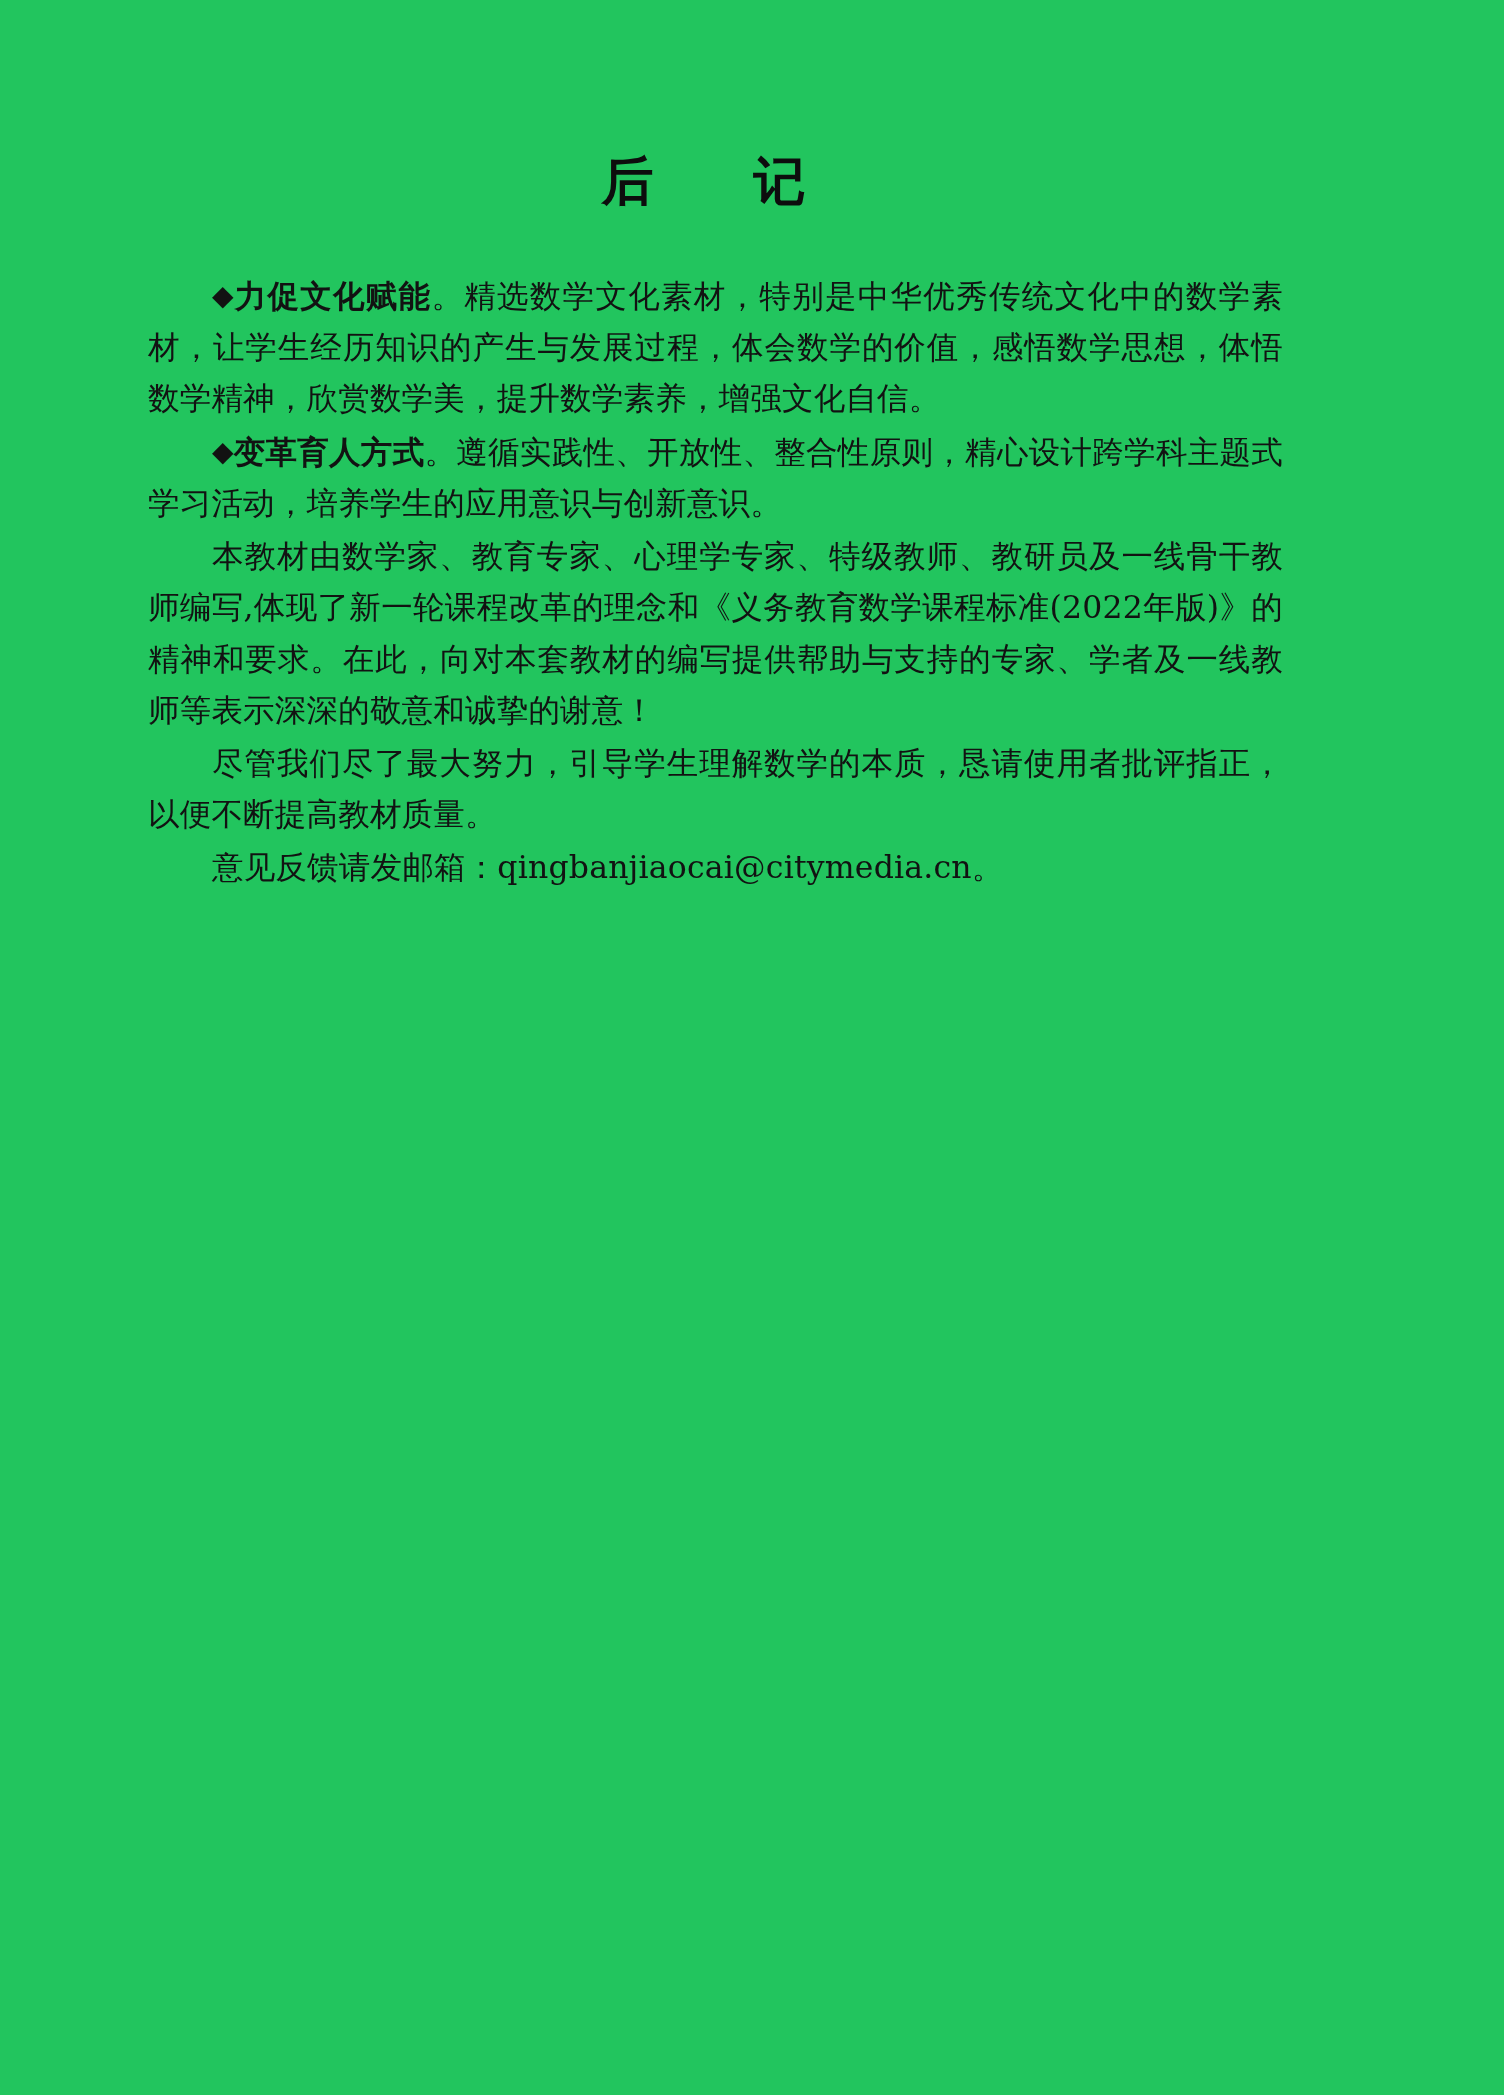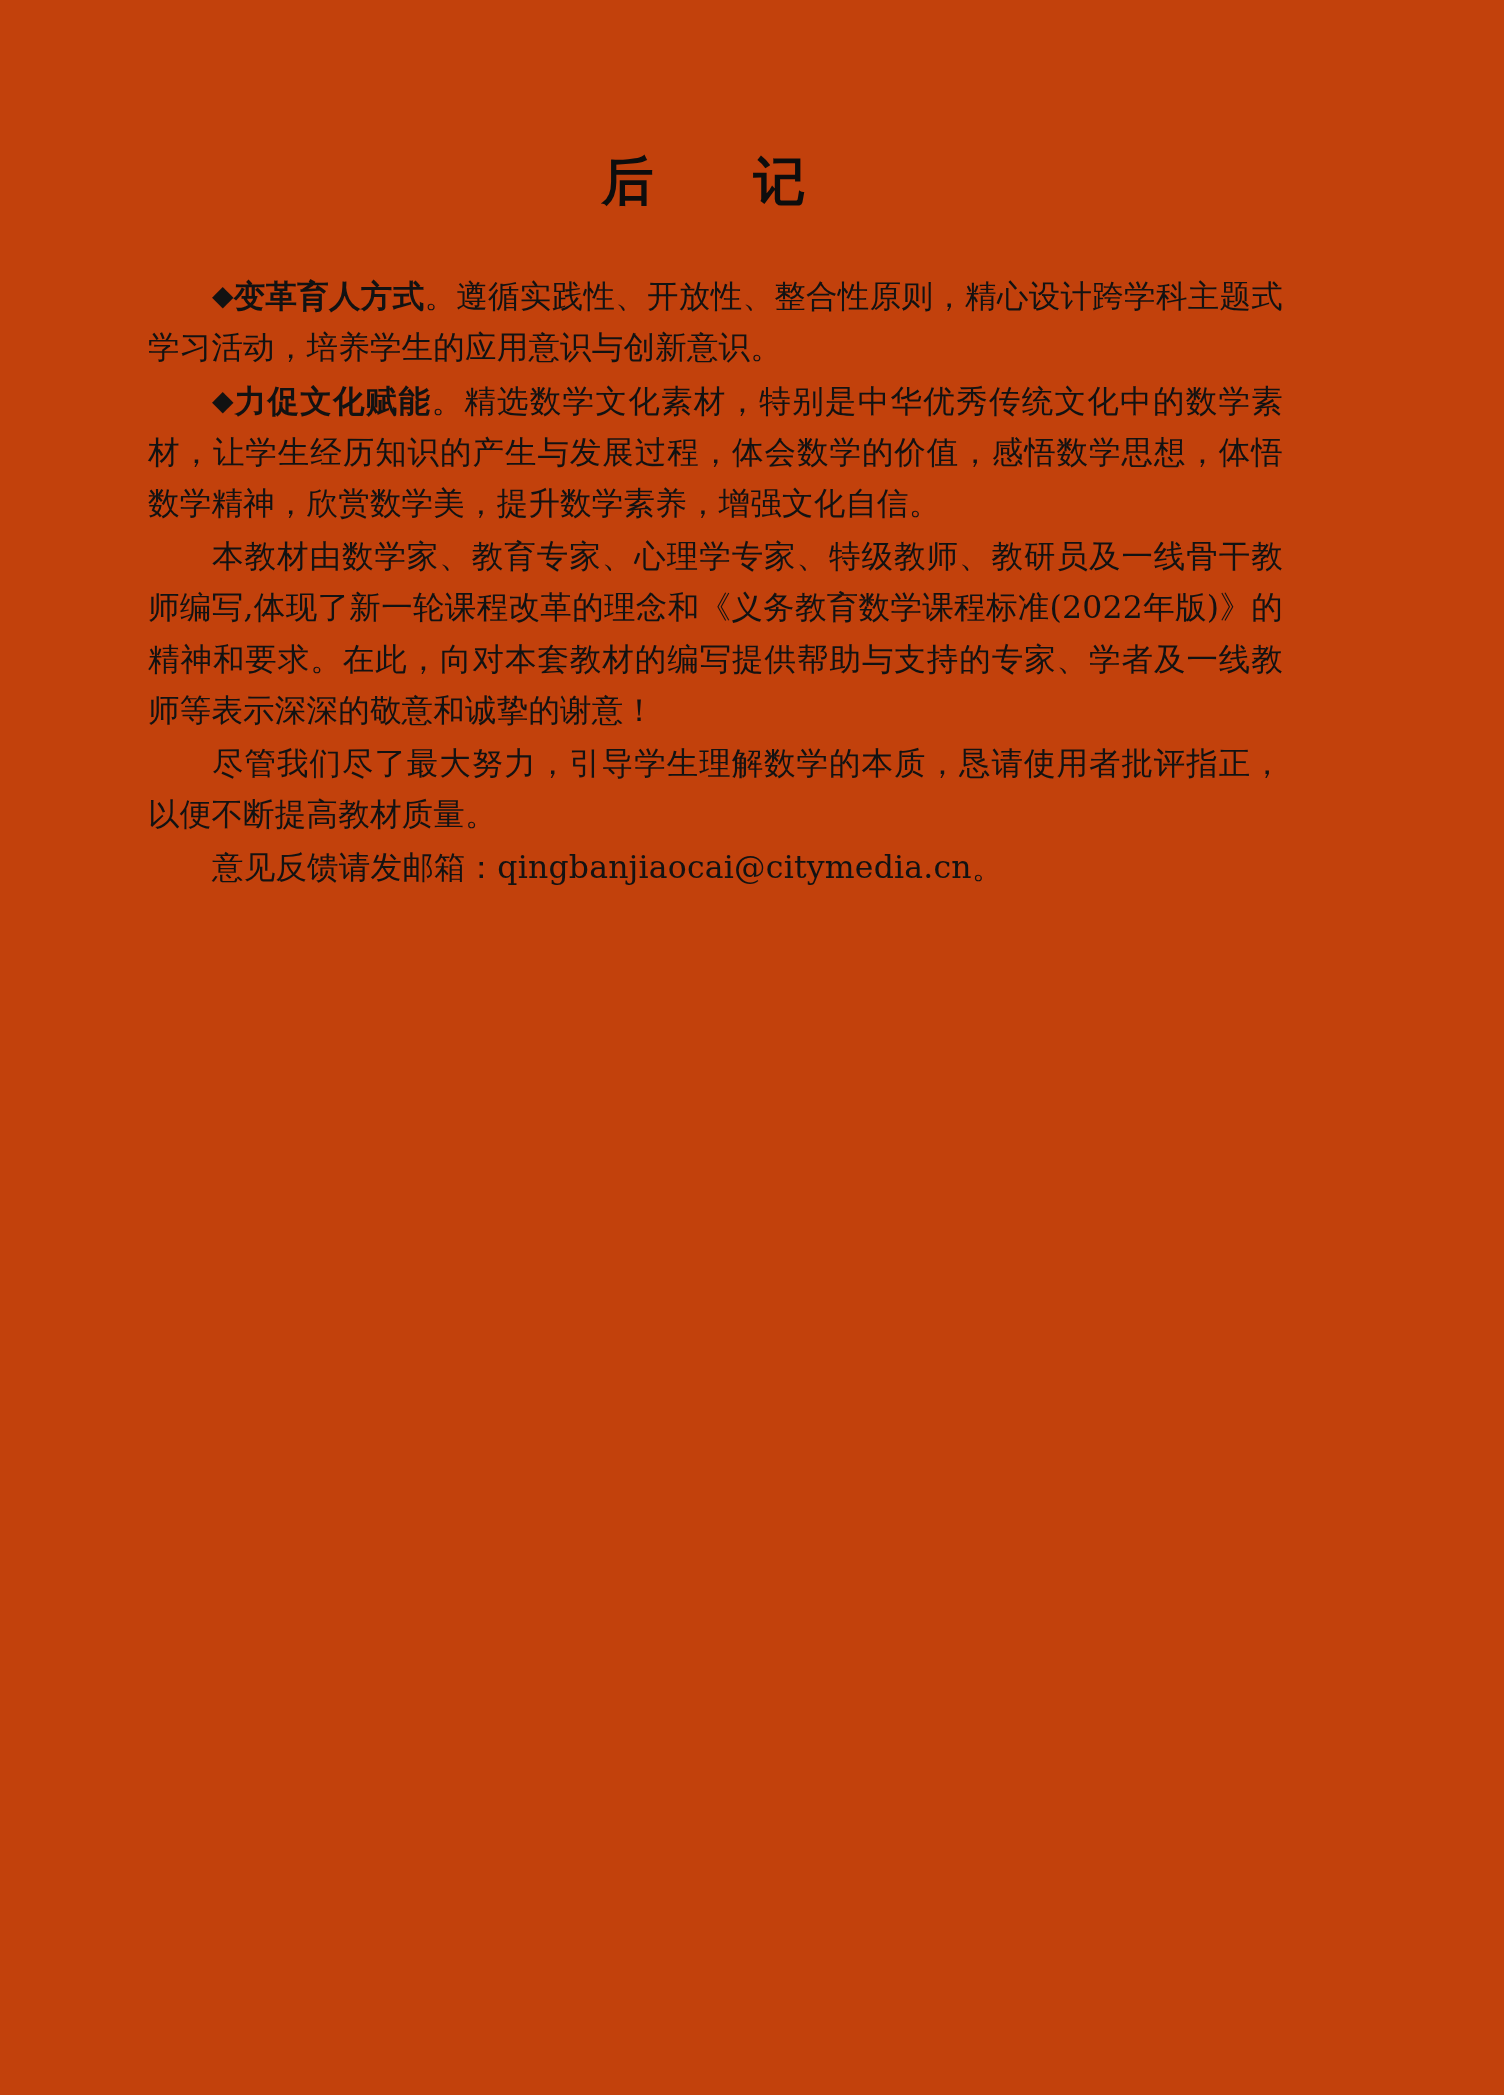--- a/index.html
+++ b/index.html
@@ -14,21 +14,21 @@
     color: #111111;
     position: relative;
     overflow: hidden;
   }
   .page {
     position: absolute;
     left: 0;
     top: 0;
     width: 1504px;
     height: 2095px;
-    background: #c2410c;
+    background: #22c55e;
   }
   .content {
     position: absolute;
     left: 148px;
     top: 150px;
     width: 1135px;
   }
   .doc-title {
     text-align: center;
     font-weight: bold;
@@ -68,25 +68,25 @@
   <div class="content">
 
     <h1 class="doc-title">后　记</h1>
 
 
 
 
 
 
     <p class="para">
-      <span class="bullet">◆</span><span class="lead">变革育人方式</span><span>。遵循实践性、开放性、整合性原则，精心设计跨学科主题式学习活动，培养学生的应用意识与创新意识。</span>
+      <span class="bullet">◆</span><span class="lead">力促文化赋能</span><span>。精选数学文化素材，特别是中华优秀传统文化中的数学素材，让学生经历知识的产生与发展过程，体会数学的价值，感悟数学思想，体悟数学精神，欣赏数学美，提升数学素养，增强文化自信。</span>
     </p>
 
     <p class="para">
-      <span class="bullet">◆</span><span class="lead">力促文化赋能</span><span>。精选数学文化素材，特别是中华优秀传统文化中的数学素材，让学生经历知识的产生与发展过程，体会数学的价值，感悟数学思想，体悟数学精神，欣赏数学美，提升数学素养，增强文化自信。</span>
+      <span class="bullet">◆</span><span class="lead">变革育人方式</span><span>。遵循实践性、开放性、整合性原则，精心设计跨学科主题式学习活动，培养学生的应用意识与创新意识。</span>
     </p>
 
     <p class="para">
       <span>本教材由数学家、教育专家、心理学专家、特级教师、教研员及一线骨干教师编写,体现了新一轮课程改革的理念和《义务教育数学课程标准(2022年版)》的精神和要求。在此，向对本套教材的编写提供帮助与支持的专家、学者及一线教师等表示深深的敬意和诚挚的谢意！</span>
     </p>
 
     <p class="para">
       <span>尽管我们尽了最大努力，引导学生理解数学的本质，恳请使用者批评指正，以便不断提高教材质量。</span>
     </p>
 

